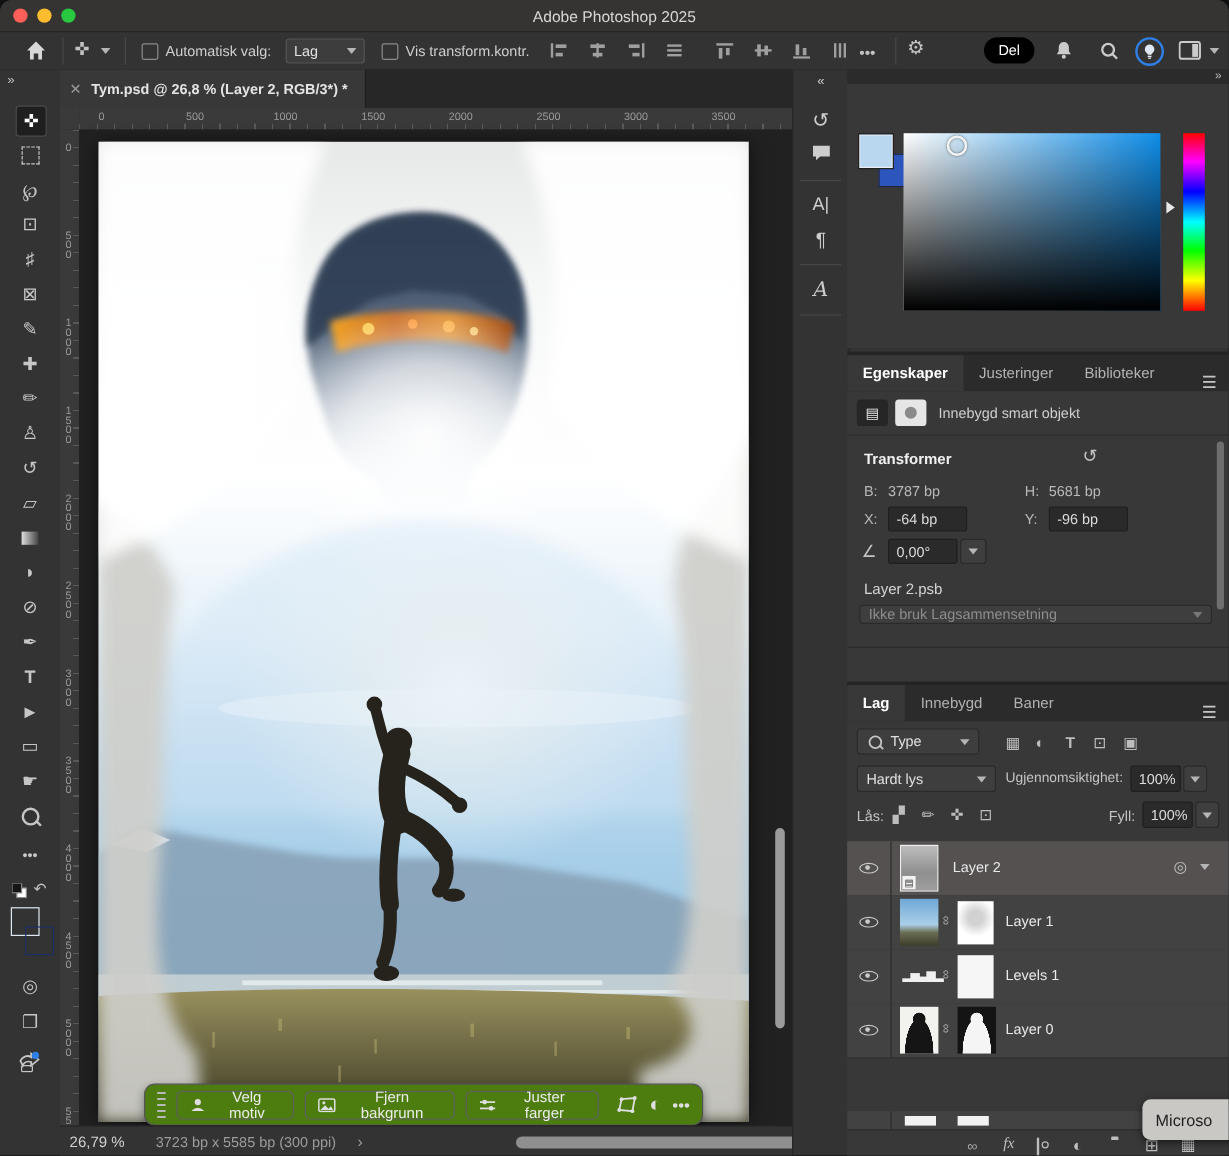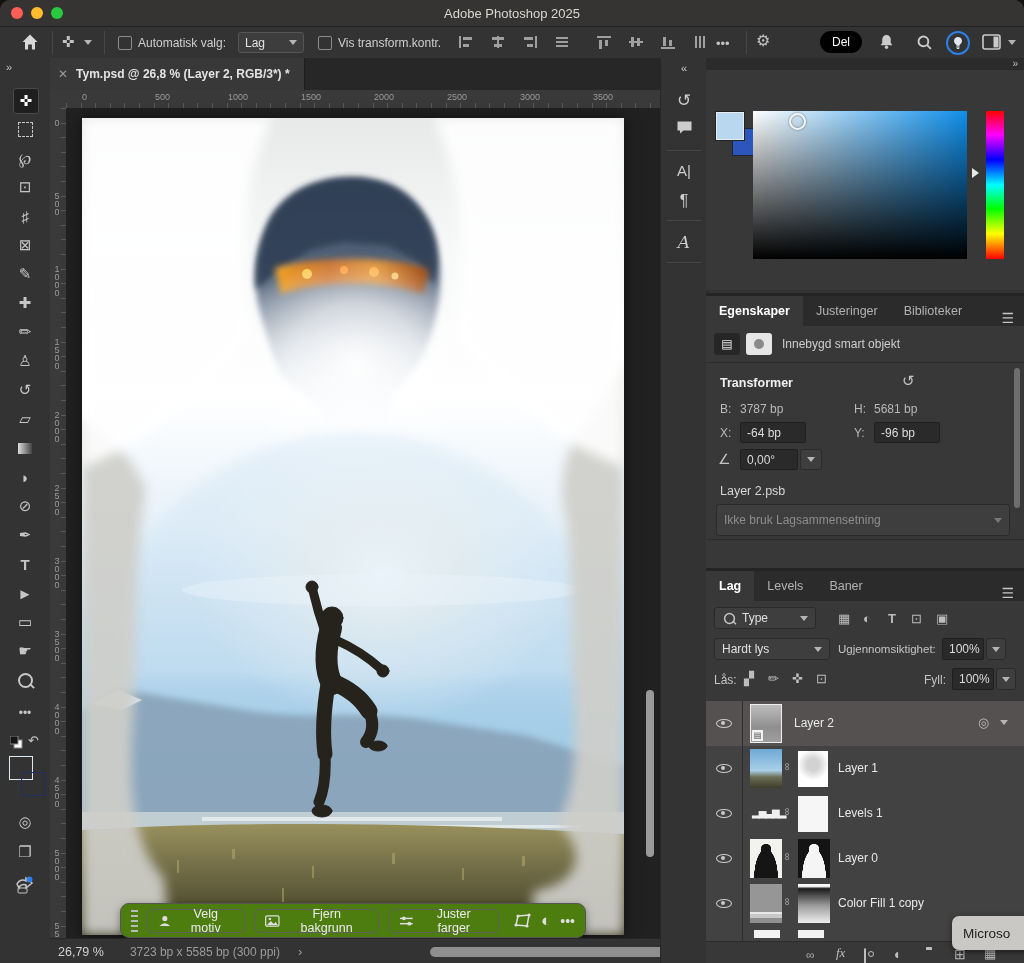--- a/index.html
+++ b/index.html
@@ -529,31 +529,31 @@
     <div class="abs pinput" style="left:34px;top:126px;width:66px;height:21px">-64 bp</div>
     <span class="abs" style="left:148px;top:130px;font-size:12px;color:#b9b9b9">Y:</span>
     <div class="abs pinput" style="left:168px;top:126px;width:66px;height:21px">-96 bp</div>
     <span class="abs g" style="left:12px;top:156px;font-size:14px">∠</span>
     <div class="abs pinput" style="left:34px;top:153px;width:58px;height:21px">0,00°</div>
     <div class="abs psel" style="left:94px;top:153px;width:22px;height:21px;justify-content:center">
         <span class="chev"></span>
       </div>
     <div class="abs pscroll" style="left:308px;top:72px;height:140px"></div>
     <span class="abs" style="left:14px;top:188px;font-size:12.5px;color:#d6d6d6">Layer 2.psb</span>
-    <div class="abs psel" style="left:10px;top:208px;width:294px;height:32px;color:#8d8d8d">
+    <div class="abs psel" style="left:10px;top:208px;width:294px;height:16px;color:#8d8d8d">
       <span>Ikke bruk Lagsammensetning</span>
       <span class="chev" style="margin-left:auto;border-top-color:#777"></span>
     </div>
     <div class="abs" style="left:0;top:243px;width:318px;height:1px;background:#2c2c2c"></div>
   </div>
 
   <div class="abs panel" style="left:706px;top:568px;height:395px;border-top:3px solid #242424">
     <div class="ptabbar">
       <div class="ptab act">Lag</div>
-      <div class="ptab">Levels</div>
+      <div class="ptab">Innebygd</div>
       <div class="ptab">Baner</div>
       <div class="pmenu">☰</div>
     </div>
     
     <div class="abs psel" style="left:8px;top:36px;width:102px;height:22px;gap:5px">
       <span class="mag" style="transform:scale(.75)"></span>
       <span>Type</span>
       <span class="chev" style="margin-left:auto"></span>
     </div>
     <span class="abs smallg" style="left:132px;top:40px">▦</span>
@@ -617,29 +617,20 @@
     </div>
     <div class="abs lrow" style="top:265px">
       <div class="eyecell">
           <span class="eye"></span>
         </div>
       <div class="lthumb" style="left:44px;background:radial-gradient(circle at 50% 26%,#151515 0 5px,transparent 5.5px),radial-gradient(ellipse at 50% 100%,#151515 0 52%,transparent 53%),#f2f2ef"></div>
       <span class="linkg" style="left:78px">∞</span>
       <div class="lthumb" style="left:92px;background:radial-gradient(circle at 50% 26%,#f5f5f5 0 5px,transparent 5.5px),radial-gradient(ellipse at 50% 100%,#f5f5f5 0 52%,transparent 53%),#141414"></div>
       <span class="lname" style="left:132px">Layer 0</span>
     </div>
-    <div class="abs lrow" style="top:310px">
-      <div class="eyecell">
-          <span class="eye"></span>
-        </div>
-      <div class="lthumb" style="left:44px;background:linear-gradient(#969696 0 72%,#e8e8e8 72% 78%,#c9c9c9 78% 88%,#8f8f8f 88%)"></div>
-      <span class="linkg" style="left:78px">∞</span>
-      <div class="lthumb" style="left:92px;background:linear-gradient(180deg,#fafafa 0 6%,#1b1b1b 12%,#9a9a9a 55%,#efefef 100%)"></div>
-      <span class="lname" style="left:132px">Color Fill 1 copy</span>
-    </div>
     <div class="abs lrow" style="top:355px;height:15px;border-bottom:none">
       <div class="eyecell" style="height:15px"></div>
       <span class="ab" style="position:absolute;left:48px;top:4px;width:26px;height:8px;background:#f2f2f2;display:block"></span>
       <span style="position:absolute;left:92px;top:4px;width:26px;height:8px;background:#f2f2f2;display:block"></span>
     </div>
 
     
     <div class="abs" style="left:0;top:370px;width:318px;height:25px;background:#383838;border-top:1px solid #2c2c2c">
       <span class="abs" style="left:100px;top:6px;font-size:12px;color:#a8a8a8">∞</span>
       <span class="abs" style="left:130px;top:3px;font-size:13px;font-style:italic;color:#bdbdbd;font-family:Liberation Serif, serif">fx</span>

